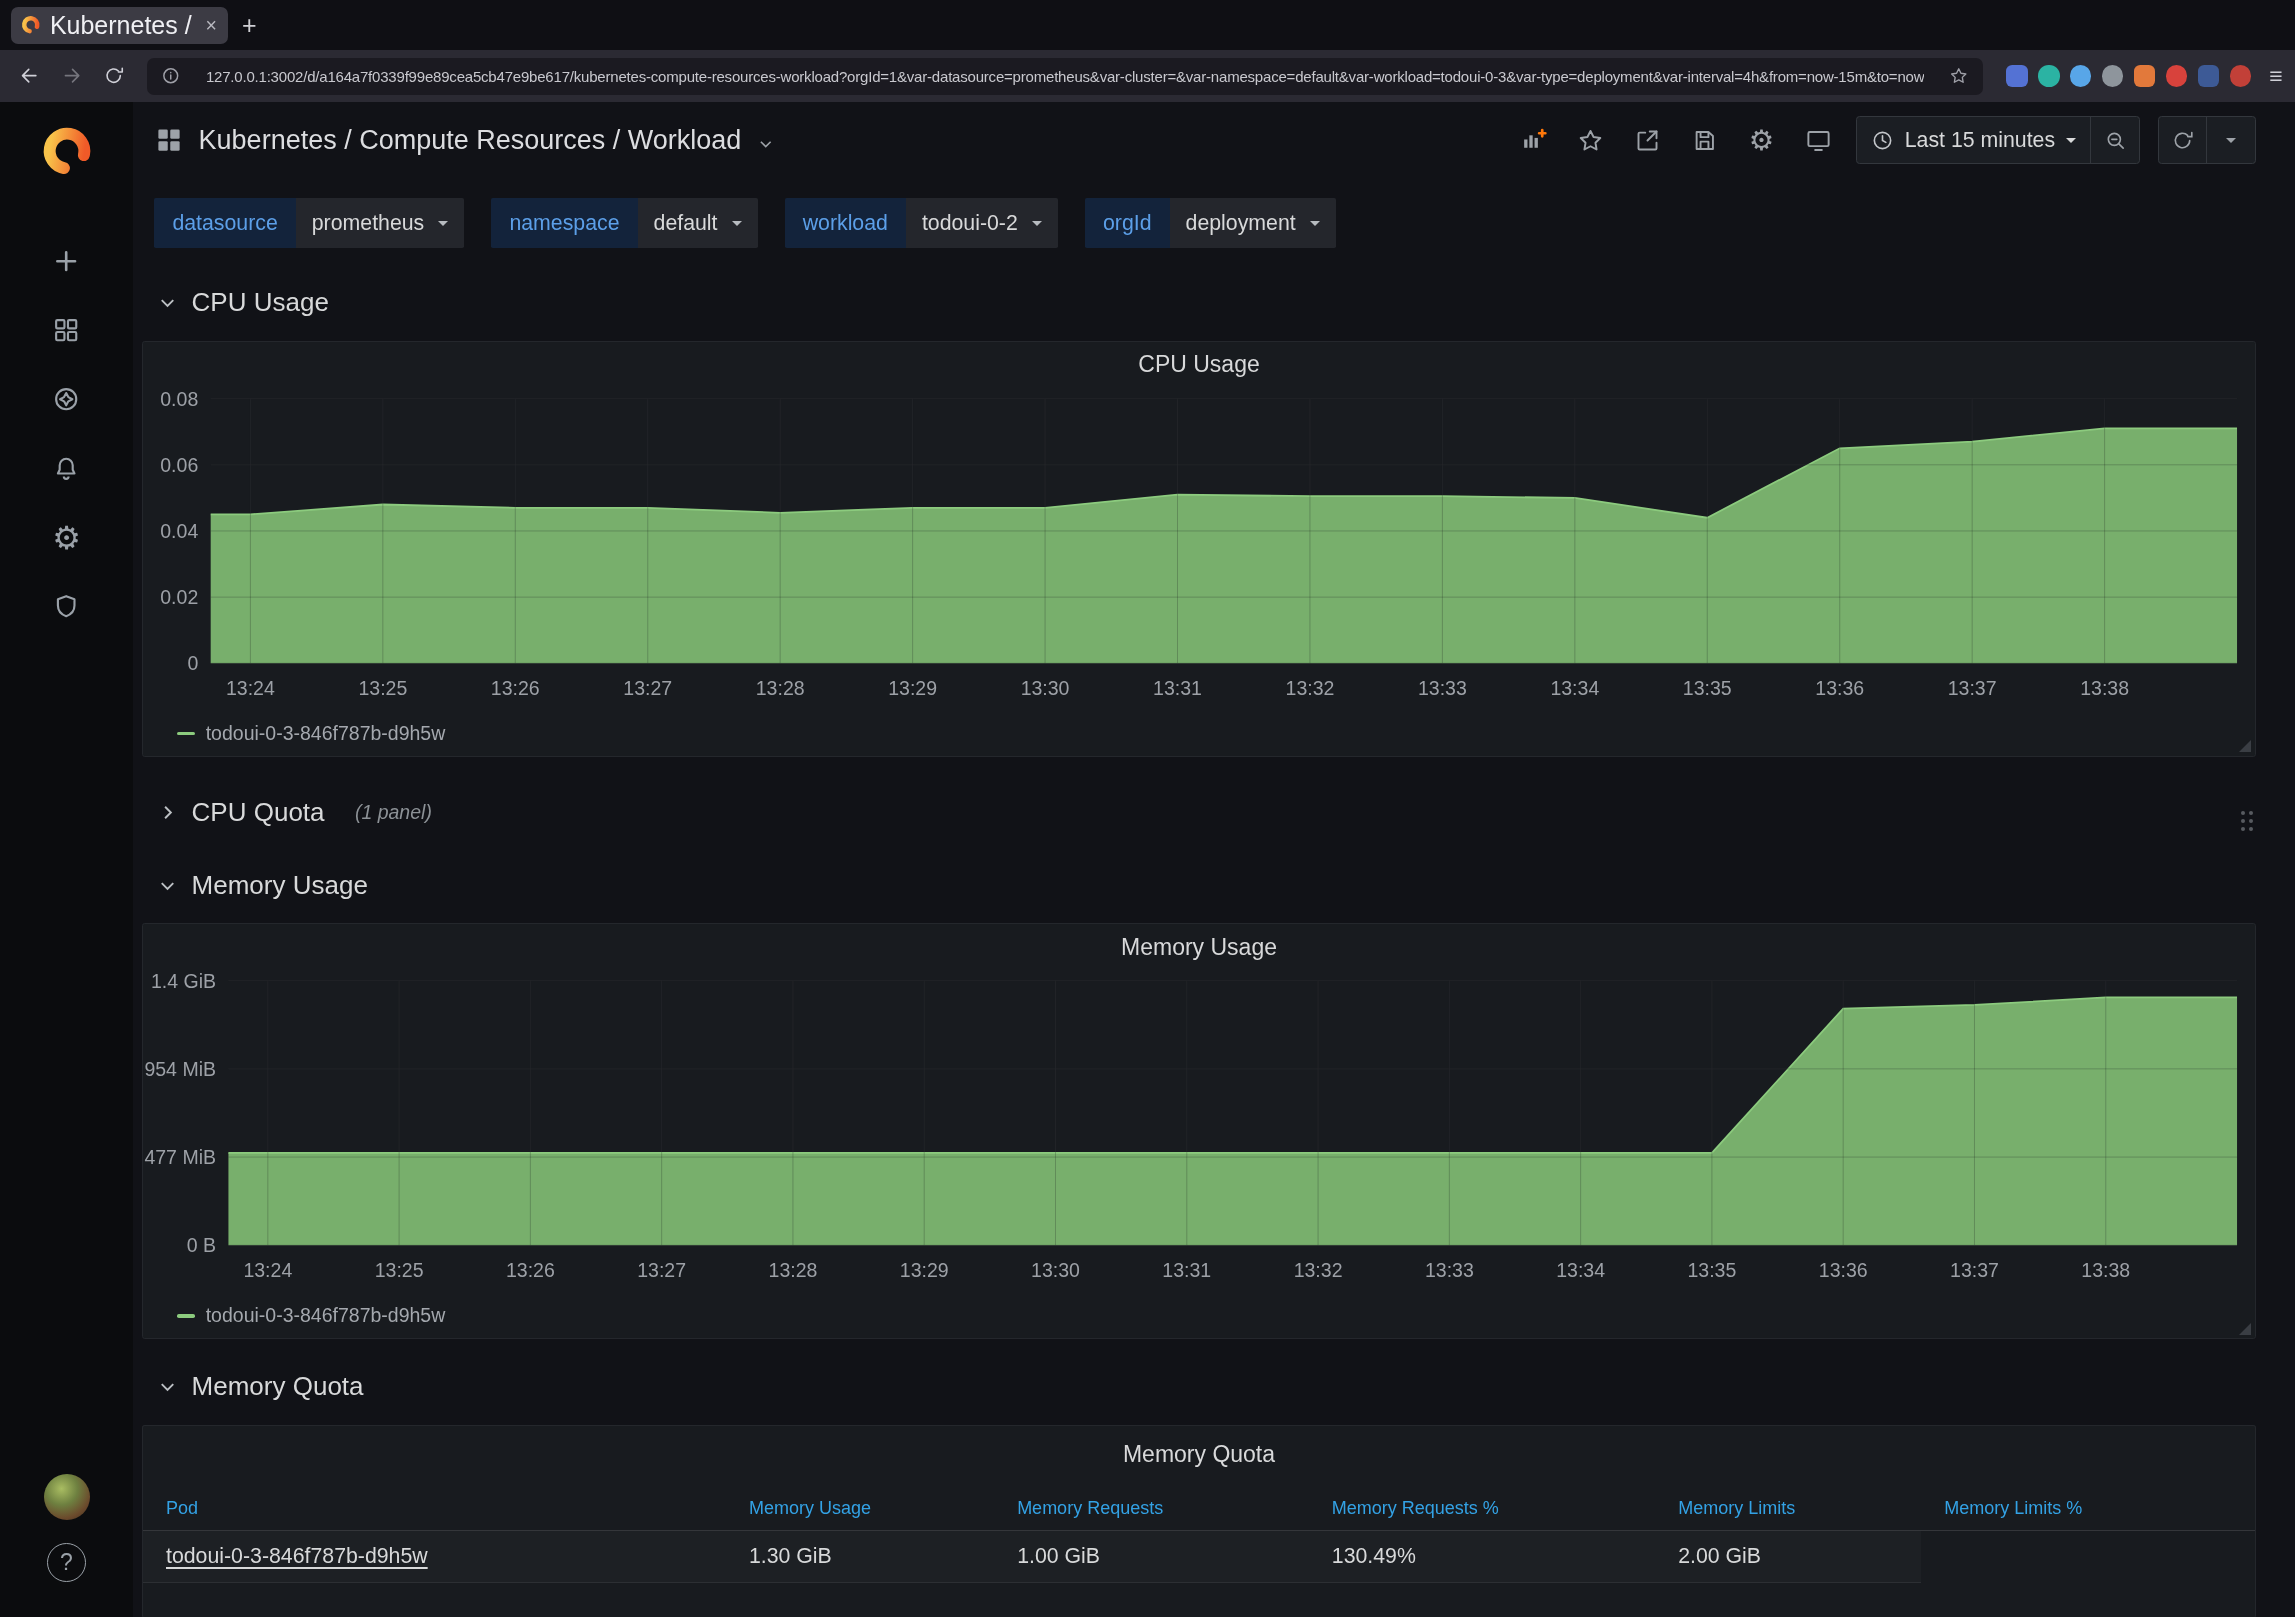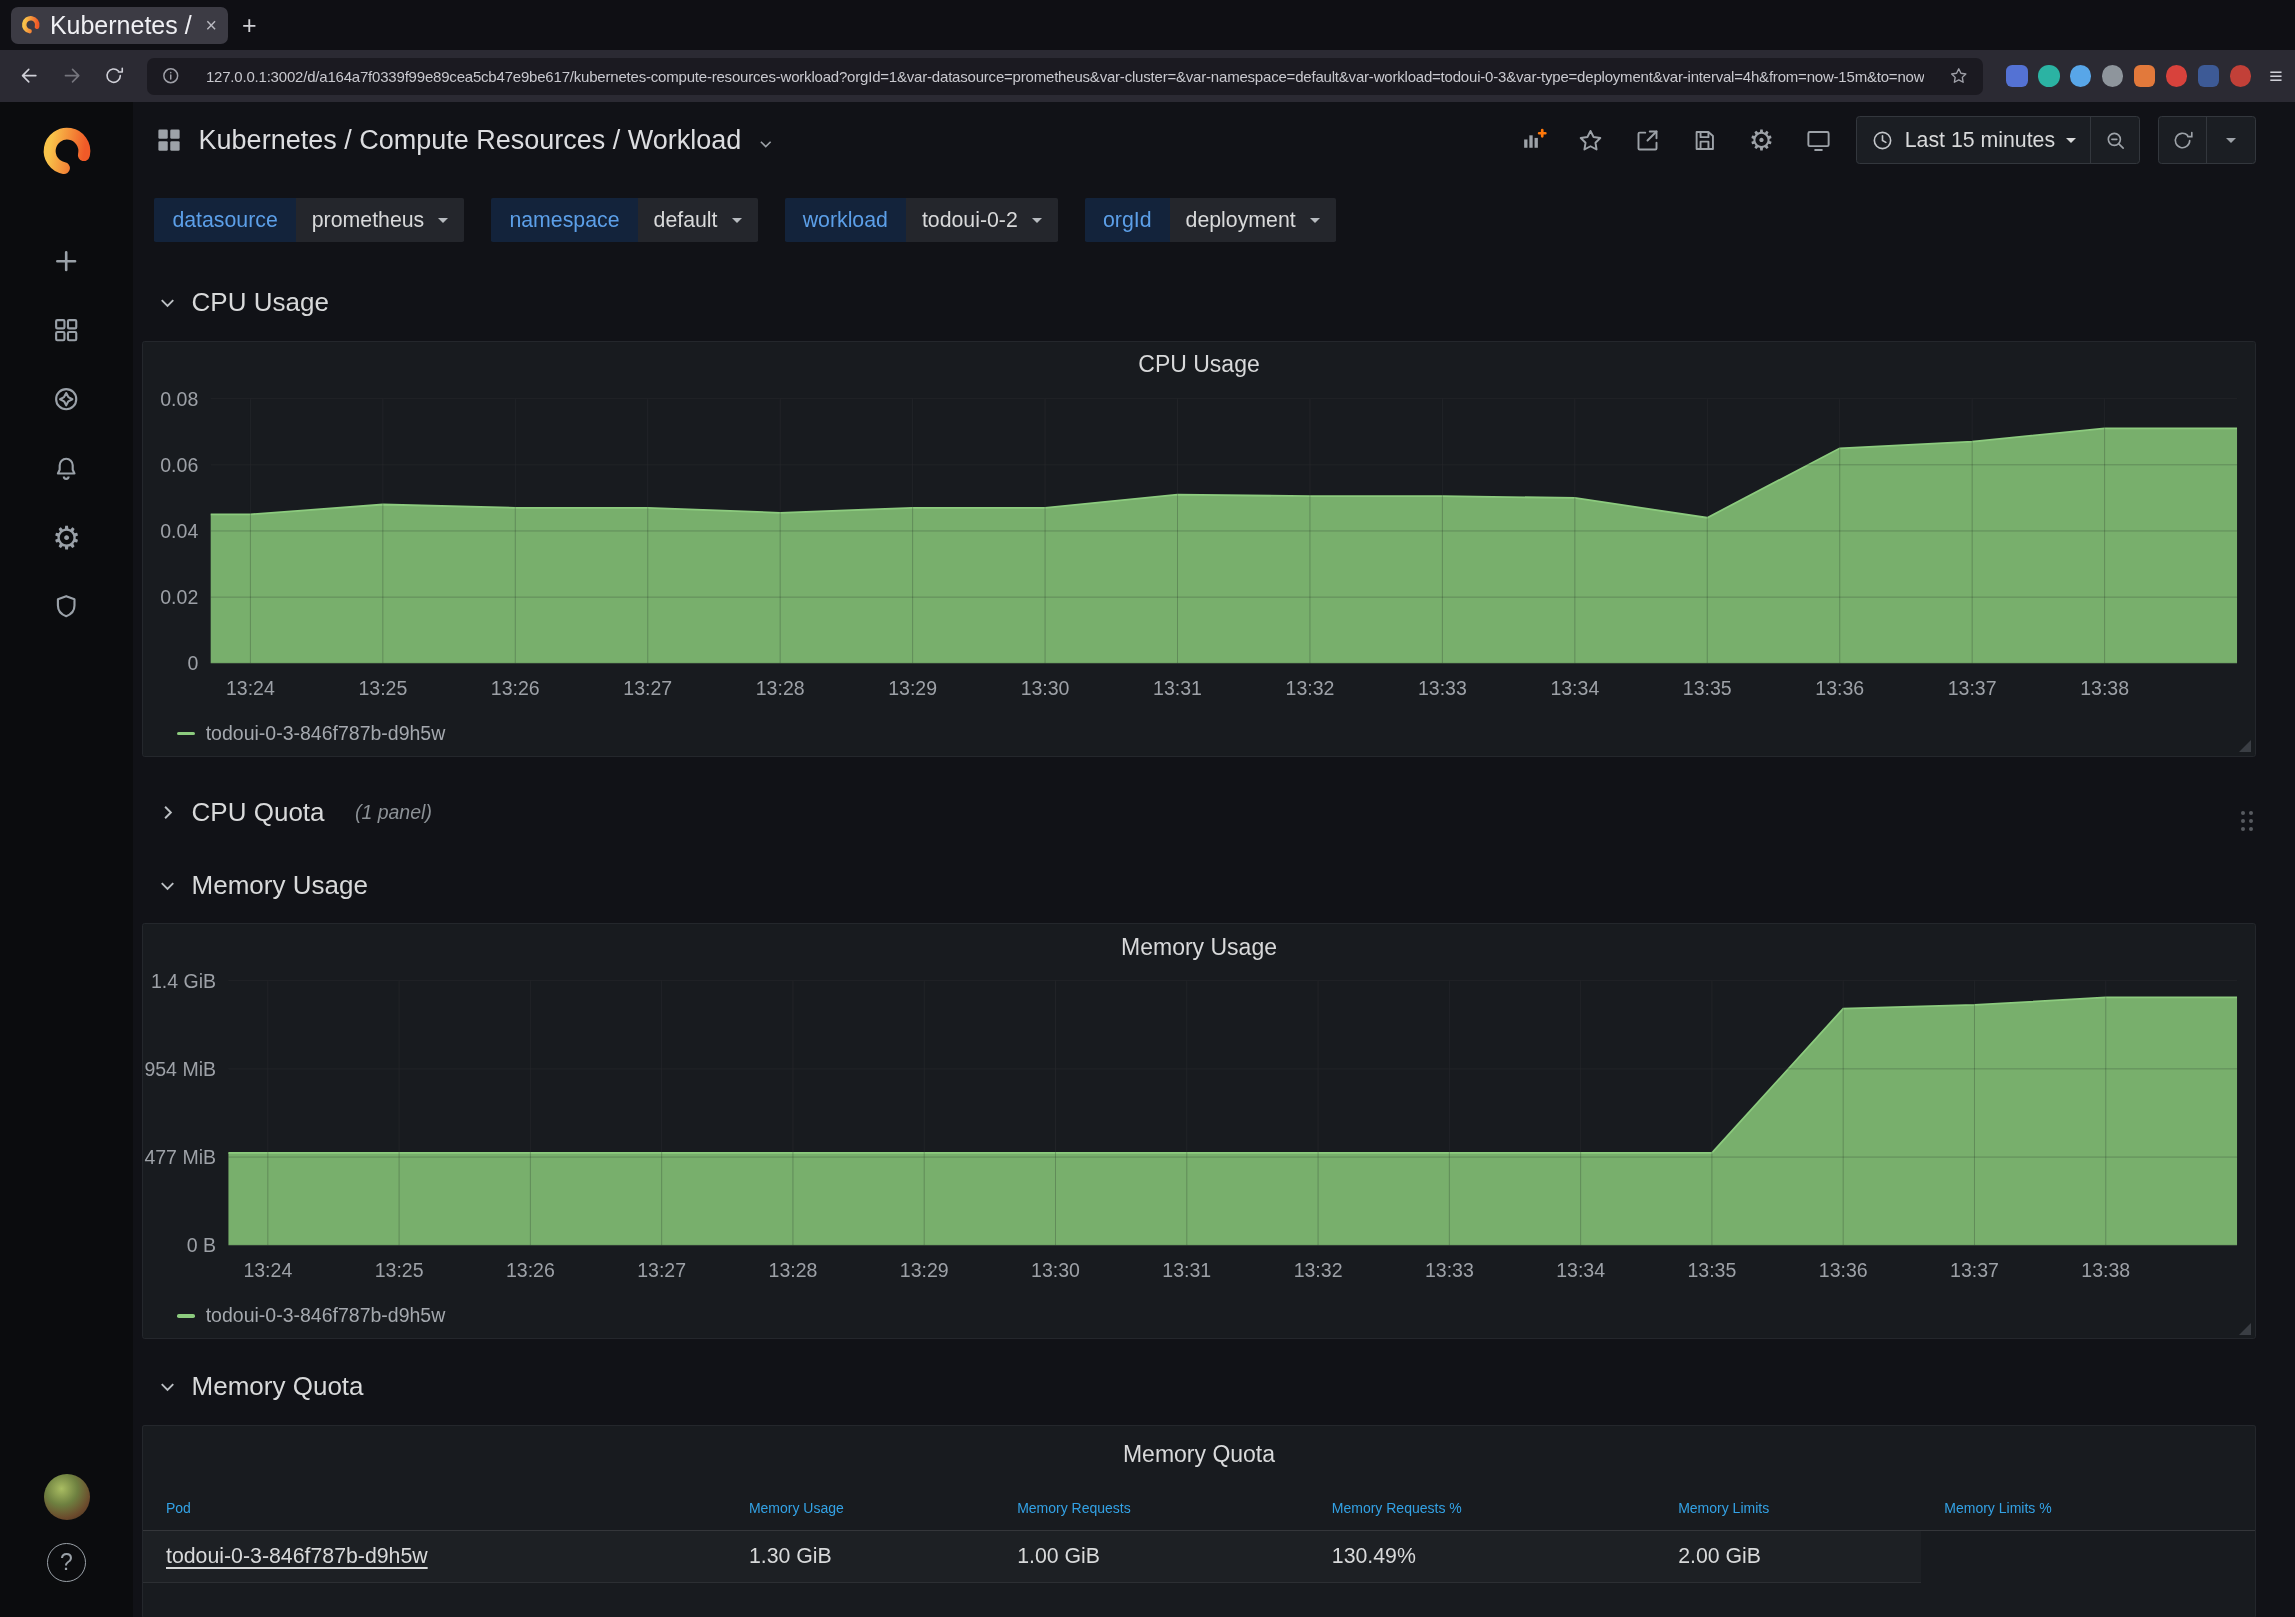--- a/index.html
+++ b/index.html
@@ -65,21 +65,21 @@
         background:none; border:none; border-right:0.9px solid #33373d; }
   .tp svg { width:23px; height:23px; color:#c3c6ca; }
   .sqbtn { width:48px; display:flex; align-items:center; justify-content:center; background:none;
            border:none; color:#9da2a8; }
   .sqbtn svg { width:23px; height:23px; }
   .rf-group .sqbtn:first-child { border-right:0.9px solid #33373d; }
   .tri { width:0; height:0; border:5.3px solid transparent; border-top-color:currentColor; margin-top:6.2px; display:inline-block; }
 
   
   .vars { display:flex; gap:27px; margin:12.4px 0 0 12.4px; height:50px; flex:none; }
-  .chip { display:flex; height:44px; border-radius:1.8px; overflow:hidden; }
+  .chip { display:flex; height:50px; border-radius:1.8px; overflow:hidden; }
   .var-label { background:#13233b; color:#5c9fe8; display:flex; align-items:center; padding:0 18px; font-size:21.3px; }
   .var-value { background:#24262c; color:#d8d9da; display:flex; align-items:center; gap:14.2px; padding:0 16px; font-size:21.3px; }
   .var-value .tri { color:#b7bbc0; }
 
   
   .sec { display:flex; align-items:center; gap:12.4px; padding-left:14.2px; height:50px; color:#d8d9da; flex:none; }
   .sec .chev { color:#bcc0c4; display:flex; }
   .sec .chev svg { width:23px; height:23px; }
   .sec h2 { font-size:26px; font-weight:500; }
   .sec .count { font-style:italic; color:#8c9196; font-size:19.5px; margin-left:18px; }
@@ -96,21 +96,21 @@
   .chart { height:325px; position:relative; flex:none; }
   .legend { height:41px; display:flex; align-items:center; gap:10.7px; padding-left:34px; color:#a4a8ae; font-size:19.5px; }
   .swatch { width:18px; height:3.6px; border-radius:1.8px; display:inline-block; }
   .resize { position:absolute; right:3.6px; bottom:3.6px; width:0; height:0; border-style:solid;
             border-width:0 0 12.4px 12.4px; border-color:transparent transparent #3a3e44 transparent; }
 
   
   .panel.mq { flex:1; display:flex; flex-direction:column; overflow:hidden; border-bottom:none; }
   .panel.mq .panel-title { height:57px; }
   .mq-table { display:grid; grid-template-columns:27.6% 12.7% 14.9% 16.4% 12.6% 1fr; margin-top:3.6px; }
-  .th { height:44px; display:flex; align-items:center; padding-left:23px; color:#33a2e5; font-size:14px;
+  .th { height:44px; display:flex; align-items:center; padding-left:23px; color:#33a2e5; font-size:18px;
         border-bottom:0.9px solid rgba(255,255,255,0.12); }
   .td { height:52px; display:flex; align-items:center; padding-left:23px; color:#d8d9da; font-size:21.3px;
         background:rgba(255,255,255,0.025); border-bottom:0.9px solid rgba(255,255,255,0.07); }
   .td.pod { text-decoration:underline; text-underline-offset:3.6px; }
 </style>
 </head>
 <body>
 
 <div class="window">
 

